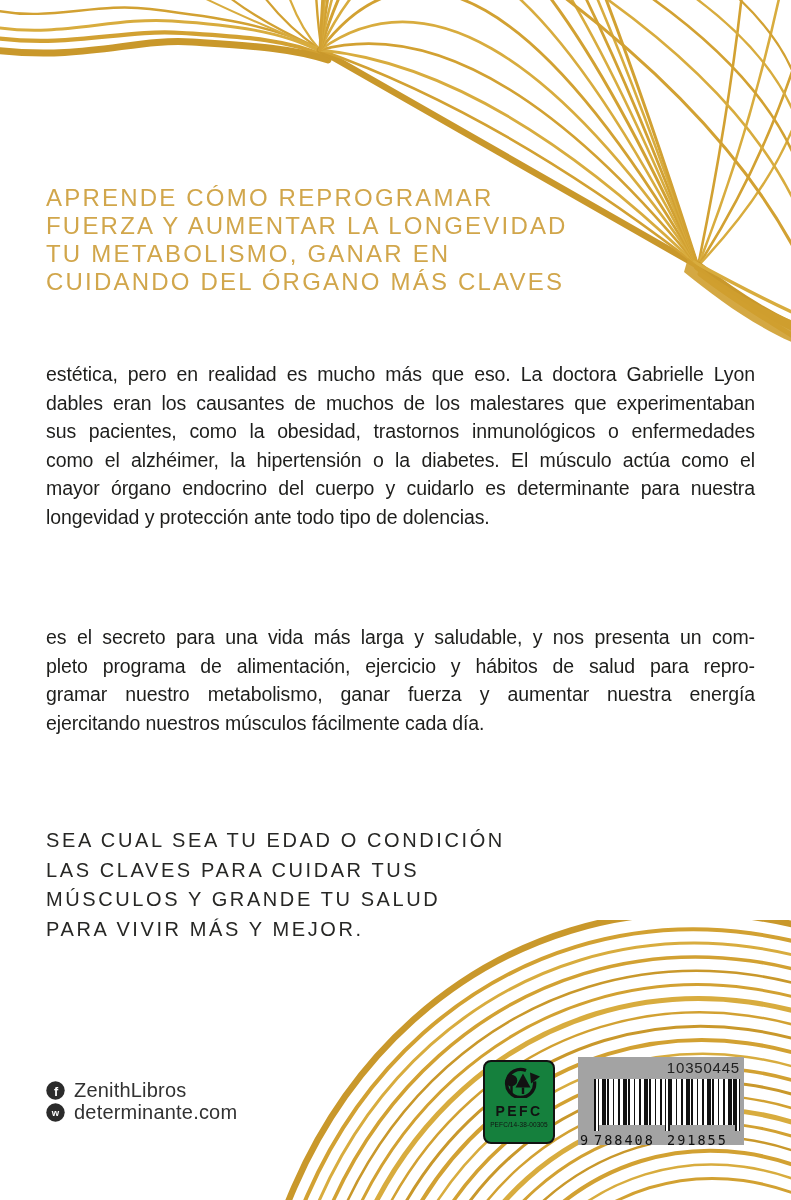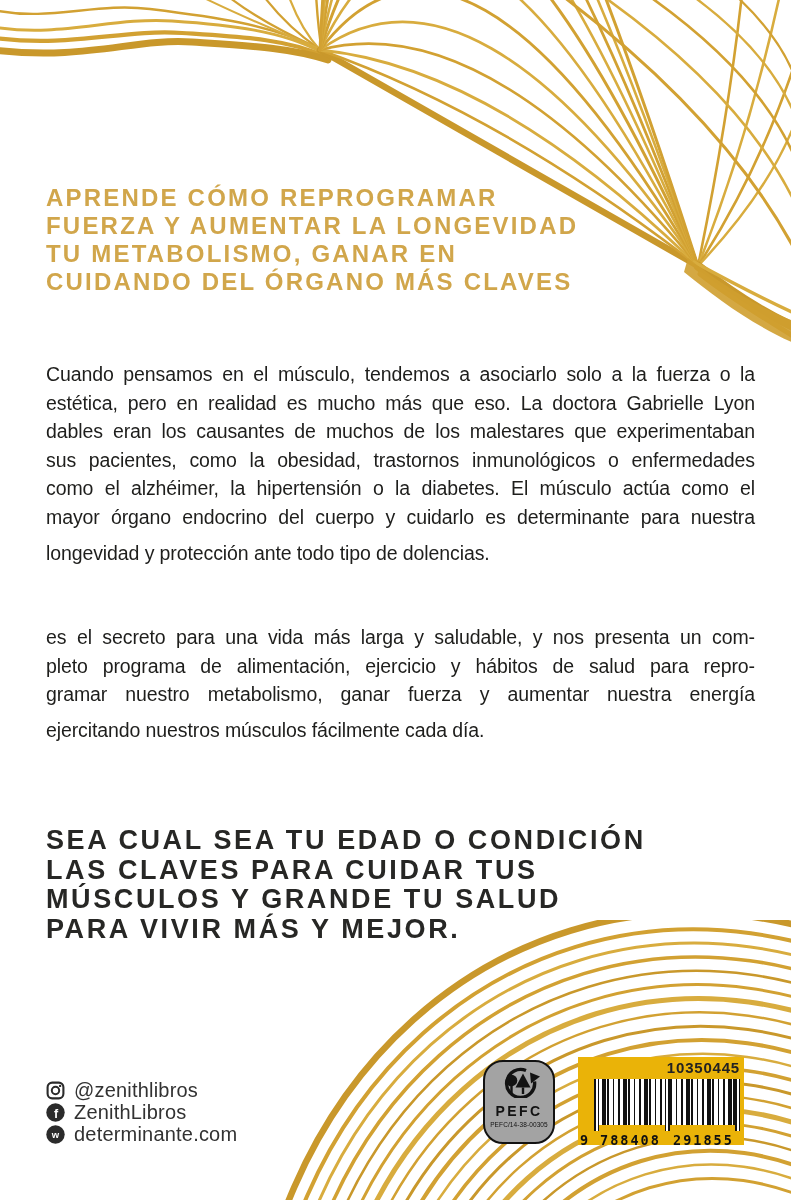--- a/index.html
+++ b/index.html
@@ -7,77 +7,76 @@
     position:relative;width:791px;height:1200px;background:#ffffff;
     overflow:hidden;font-family:"Liberation Sans",sans-serif;
   }
   svg.pattern{position:absolute;pointer-events:none;}
   #top-pattern{top:0;left:0;}
   #bottom-pattern{bottom:0;left:0;}
 
   .headline{
     position:absolute;left:46px;top:184px;width:680px;
     color:#d1a64b;font-size:24px;line-height:28px;
-    letter-spacing:2.2px;font-weight:700;z-index:2;
+    letter-spacing:2.2px;font-weight:400;z-index:2;
   }
   .bodytext{
     position:absolute;left:46px;width:709px;
     color:#1e1e1c;font-size:19.5px;line-height:28.6px;letter-spacing:-0.1px;
     z-index:2;
   }
   #para1{top:360px;}
   #para2{top:623px;}
   .bodytext .line{text-align:justify;text-align-last:justify;}
-  .bodytext .line:last-child{text-align-last:left;margin-top:7px;}
+  .bodytext .line:last-child{text-align-last:left;}
 
   .claim{
     position:absolute;left:46px;top:826px;width:700px;
-    color:#272725;font-size:27px;line-height:29.6px;letter-spacing:2.6px;
+    color:#272725;font-size:20px;line-height:29.6px;letter-spacing:2.6px;
     z-index:2;
-    font-weight:bold;
   }
 
   .social{
     position:absolute;left:46px;top:1079px;z-index:3;
   }
   .social-row{display:flex;align-items:center;height:22px;margin-bottom:0;}
   .social-row .sicon{width:19px;height:19px;margin-right:9px;flex:0 0 auto;}
   .social-row .slabel{color:#323232;font-size:20px;letter-spacing:0.2px;white-space:nowrap;}
 
   .pefc{
     position:absolute;left:483px;top:1060px;width:72px;height:84px;
-    background:#a3a3a3;border:2.5px solid #121212;border-radius:20px;
+    background:#15803d;border:2.5px solid #121212;border-radius:8px;
     z-index:3;text-align:center;box-sizing:border-box;padding-top:5px;
   }
   .pefc-label{font-size:14px;font-weight:bold;letter-spacing:2.4px;color:#121212;margin-top:1px;}
   .pefc-code{font-size:6.5px;color:#121212;letter-spacing:0.1px;margin-top:2px;}
 
   .barcode{
     position:absolute;left:578px;top:1057px;width:166px;height:88px;
-    background:#eab308;z-index:3;box-sizing:border-box;padding:2px 4px 0 16px;font-weight:bold;
+    background:#a3a3a3;z-index:3;box-sizing:border-box;padding:2px 4px 0 16px;
   }
   .bc-number{font-size:15px;color:#222;text-align:right;letter-spacing:0.8px;height:19px;}
   .bars-wrap{position:relative;height:46px;margin-top:1px;}
   .bars{
     position:absolute;left:3px;right:3px;top:0;height:46px;
     background:repeating-linear-gradient(90deg,
       #111 0 2px,#fff 2px 5px,#111 5px 9px,#fff 9px 10px,
       #111 10px 12px,#fff 12px 16px,#111 16px 17px,#fff 17px 21px);
   }
   .guard{position:absolute;top:0;width:5px;height:52px;
     background:linear-gradient(90deg,#111 0 1.5px,#fff 1.5px 3.5px,#111 3.5px 5px);}
   .guard.g1{left:0;}
   .guard.g2{left:calc(50% - 2.5px);}
   .guard.g3{right:0;}
   .bc-digits{
     position:relative;margin-top:7px;display:flex;
     font-family:"DejaVu Sans Mono",monospace;font-size:13.5px;color:#111;
   }
   .bc-digits .lead{position:absolute;left:-14px;top:0;}
-  .bc-digits .grp{flex:1;text-align:center;letter-spacing:2px;}
+  .bc-digits .grp{flex:1;text-align:left;letter-spacing:2px;}
 </style>
 </head>
 <body>
 
 <div class="page">
 
   <svg id="top-pattern" class="pattern" width="791" height="360" viewBox="0 0 791 360" fill="none">
     <g stroke="#d2a132" fill="none" stroke-linecap="round">
 
       <path d="M-6,10 C50,22 95,2 150,9 C215,17 268,24 318,48" stroke-width="2.4"></path>
@@ -148,21 +147,20 @@
   </svg>
 
   <div class="headline">
     <div>APRENDE CÓMO REPROGRAMAR</div>
     <div>FUERZA Y AUMENTAR LA LONGEVIDAD</div>
     <div>TU METABOLISMO, GANAR EN</div>
     <div>CUIDANDO DEL ÓRGANO MÁS CLAVES</div>
   </div>
 
   <div class="bodytext" id="para1">
-    <div class="line">Cuando pensamos en el músculo, tendemos a asociarlo solo a la fuerza o la</div>
     <div class="line">estética, pero en realidad es mucho más que eso. La doctora Gabrielle Lyon</div>
     <div class="line">dables eran los causantes de muchos de los malestares que experimentaban</div>
     <div class="line">sus pacientes, como la obesidad, trastornos inmunológicos o enfermedades</div>
     <div class="line">como el alzhéimer, la hipertensión o la diabetes. El músculo actúa como el</div>
     <div class="line">mayor órgano endocrino del cuerpo y cuidarlo es determinante para nuestra</div>
     <div class="line">longevidad y protección ante todo tipo de dolencias.</div>
   </div>
 
   <div class="bodytext" id="para2">
     <div class="line">es el secreto para una vida más larga y saludable, y nos presenta un com-</div>
@@ -172,28 +170,20 @@
   </div>
 
   <div class="claim">
     <div>SEA CUAL SEA TU EDAD O CONDICIÓN</div>
     <div>LAS CLAVES PARA CUIDAR TUS</div>
     <div>MÚSCULOS Y GRANDE TU SALUD</div>
     <div>PARA VIVIR MÁS Y MEJOR.</div>
   </div>
 
   <div class="social">
-    <div class="social-row">
-      <svg class="sicon" viewBox="0 0 19 19">
-        <rect x="1.6" y="1.6" width="15.8" height="15.8" rx="4.6" fill="none" stroke="#2b2b2b" stroke-width="2.1"></rect>
-        <circle cx="9.5" cy="9.5" r="3.7" fill="none" stroke="#2b2b2b" stroke-width="2"></circle>
-        <circle cx="14.1" cy="4.9" r="1.2" fill="#2b2b2b"></circle>
-      </svg>
-      <span class="slabel">@zenithlibros</span>
-    </div>
     <div class="social-row">
       <svg class="sicon" viewBox="0 0 19 19">
         <circle cx="9.5" cy="9.5" r="9.2" fill="#2b2b2b"></circle>
         <text x="10.1" y="14.6" text-anchor="middle" font-family="Liberation Sans, sans-serif" font-size="12.5" font-weight="bold" fill="#ffffff">f</text>
       </svg>
       <span class="slabel">ZenithLibros</span>
     </div>
     <div class="social-row">
       <svg class="sicon" viewBox="0 0 19 19">
         <circle cx="9.5" cy="9.5" r="9.2" fill="#2b2b2b"></circle>

